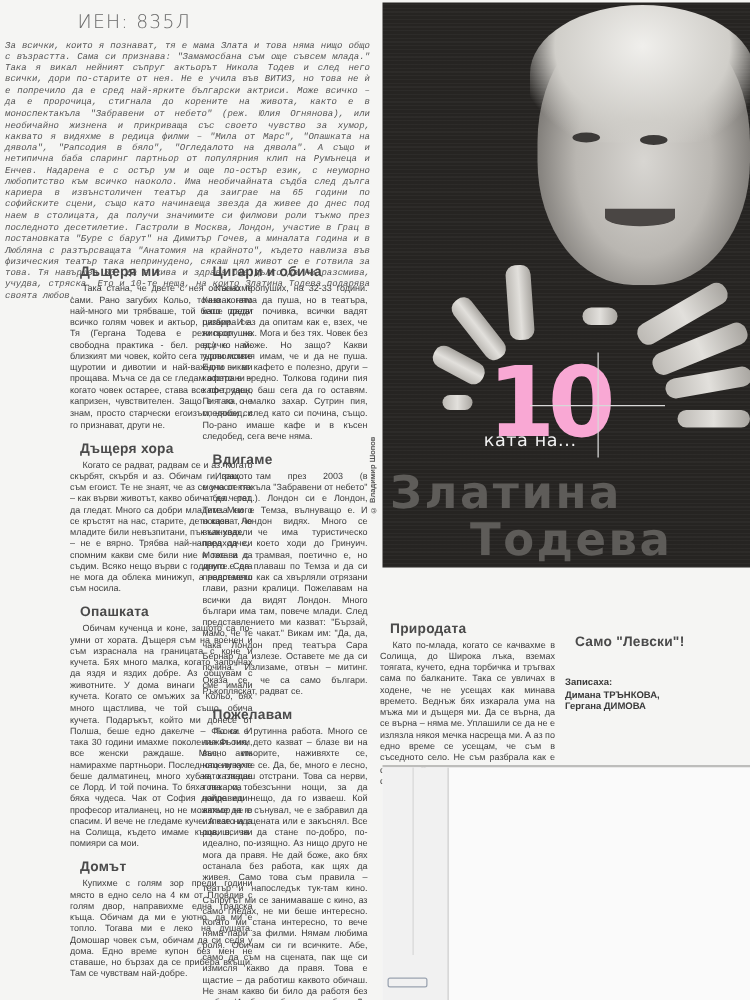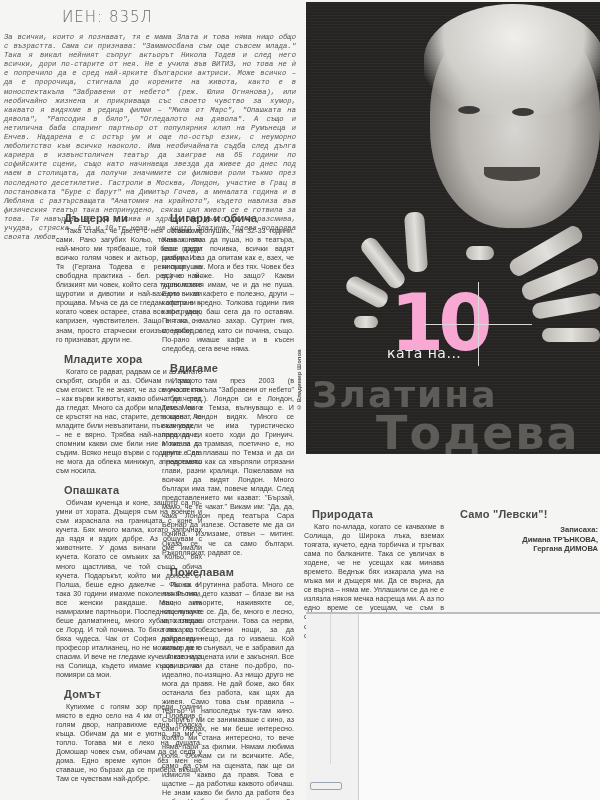--- a/index.html
+++ b/index.html
@@ -60,27 +60,27 @@
   .crosshair-v { position: absolute; left: 172px; top: 280px; width: 1px; height: 84px; background: #d8d8d8; }
   .katana {
     position: absolute; left: 81px; top: 343px;
     font-family: "DejaVu Sans", sans-serif; font-size: 14px; color: #f2f2f2; letter-spacing: 0.5px;
   }
   .name1, .name2 {
     position: absolute; font-family: "DejaVu Sans", sans-serif; font-weight: bold;
     color: #5e5c59; letter-spacing: 2px;
   }
   .name1 { left: 6px; top: 368px; font-size: 36px; line-height: 50px; }
-  .name2 { left: 70px; top: 408px; font-size: 46px; line-height: 46px; }
+  .name2 { left: 70px; top: 408px; font-size: 36px; line-height: 46px; }
   .photo-credit {
     position: absolute; left: 296px; top: 300px; width: 9px; height: 110px;
     writing-mode: vertical-rl; transform: rotate(180deg);
     font-size: 6px; color: #555; font-weight: bold;
   }
-  .byline { text-align: right; font-weight: bold; font-size: 7.6px; line-height: 9.5px; margin-top: 4px; color: #3a3a3a; }
+  .byline { font-weight: bold; font-size: 7.6px; line-height: 9.5px; margin-top: 20px; color: #3a3a3a; }
   .rule { position: absolute; left: 306px; top: 612px; width: 294px; height: 2px; background: #bdbdbb; }
   .bottom-ghost {
     position: absolute; left: 306px; top: 614px; width: 294px; height: 186px; background: #fafafa;
   }
   .ghost-shape {
     position: absolute; left: 0; top: 0; width: 52px; height: 186px;
     border-right: 1px solid #cfcfcf; background: #f1f1f1;
   }
   .ghost-line { position: absolute; left: 24px; top: 0; width: 1px; height: 150px; background: #d8d8d8; }
   .ghost-tab { position: absolute; left: 4px; top: 168px; width: 30px; height: 6px; border: 1px solid #9aa3b0; border-radius: 2px; }
@@ -119,40 +119,40 @@
     <div class="katana">ката на...</div>
     <div class="name1">Златина</div>
     <div class="name2">Тодева</div>
   </div>
 
   <div class="photo-credit">© Владимир Шопов</div>
 
   <div class="col col1">
     <h3>Дъщеря ми</h3>
     <p>Така стана, че двете с нея останахме сами. Рано загубих Кольо, точно когато най-много ми трябваше, той беше преди всичко голям човек и актьор, разбира се. Тя (Гергана Тодева е режисьор на свободна практика - бел. ред.) е най-близкият ми човек, който сега търпи моите щуротии и дивотии и най-важното – ми прощава. Мъча се да се гледам отстрани – когато човек остарее, става все по-труден, капризен, чувствителен. Защо е така, не знам, просто старчески егоизъм, някои си го признават, други не.</p>
-    <h3>Младите хора</h3>
+    <h3>Дъщеря хора</h3>
     <p>Когато се радват, радвам се и аз. Когато скърбят, скърбя и аз. Обичам ги, защото съм егоист. Те не знаят, че аз се уча от тях – как върви животът, какво обичат да четат, да гледат. Много са добри младите. Много се кръстят на нас, старите, дето казват, че младите били невъзпитани, пък как ходели – не е вярно. Трябва най-напред да си спомним какви сме били ние и тогава да съдим. Всяко нещо върви с годините. Сега не мога да облека минижуп, а навремето съм носила.</p>
     <h3>Опашката</h3>
     <p>Обичам кученца и коне, защото са по-умни от хората. Дъщеря съм на военен и съм израснала на границата с коне и кучета. Бях много малка, когато започнах да яздя и яздих добре. Аз общувам с животните. У дома винаги сме имали кучета. Когато се омъжих за Кольо, бях много щастлива, че той също обича кучета. Подаръкът, който ми донесе от Полша, беше едно дакелче – Фьона. И така 30 години имахме поколения Фьонки, все женски раждаше. Мъчно им намирахме партньори. Последното ни куче беше далматинец, много хубав, казваше се Лорд. И той почина. То бяха лекари, то бяха чудеса. Чак от София дойде един професор италианец, но не можахме да го спасим. И вече не гледаме куче. А като ида на Солища, където имаме къща, всички помияри са мои.</p>
     <h3>Домът</h3>
     <p>Купихме с голям зор преди години място в едно село на 4 км от Пловдив с голям двор, направихме една градска къща. Обичам да ми е уютно, да ми е топло. Тогава ми е леко на душата. Домошар човек съм, обичам да си седя у дома. Едно време купон без мен не ставаше, но бързах да се прибера вкъщи. Там се чувствам най-добре.</p>
   </div>
 
   <div class="col col2">
     <h3>Цигари и обича</h3>
     <p>Късно пропуших, на 32-33 години. Казвах няма да пуша, но в театъра, като дадат почивка, всички вадят цигари. И аз да опитам как е, взех, че ги пропуших. Мога и без тях. Човек без всичко може. Но защо? Какви удоволствия имам, че и да не пуша. Едни викат кафето е полезно, други – кафето е вредно. Толкова години пия кафе, защо баш сега да го оставям. Пия го с малко захар. Сутрин пия, следобед, след като си почина, също. По-рано имаше кафе и в късен следобед, сега вече няма.</p>
     <h3>Вдигаме</h3>
     <p>Играх там през 2003 (в моноспектакъла "Забравени от небето" - бел. ред.). Лондон си е Лондон, Темза си е Темза, вълнуващо е. И нощен Лондон видях. Много се вълнувах, че има туристическо параходче, което ходи до Гринуич. Може и с трамвая, поетично е, но друго е да плаваш по Темза и да си представяш как са хвърляли отрязани глави, разни кралици. Пожелавам на всички да видят Лондон. Много българи има там, повече млади. След представлението ми казват: "Бързай, мамо, че те чакат." Викам им: "Да, да, чака Лондон пред театъра Сара Бернар да излезе. Оставете ме да си почина." Излизаме, отвън – митинг. Оказа се, че са само българи. Ръкопляскат, радват се.</p>
     <h3>Пожелавам</h3>
     <p>То си е рутинна работа. Много се лъжат тия, дето казват – блазе ви на вас, актьорите, наживяхте се, нацелувахте се. Да, бе, много е лесно, като гледаш отстрани. Това са нерви, това са безсънни нощи, за да направиш нещо, да го изваеш. Кой актьор не е сънувал, че е забравил да излезе на сцената или е закъснял. Все ровиш, за да стане по-добро, по-идеално, по-изящно. Аз нищо друго не мога да правя. Не дай боже, ако бях останала без работа, как щях да живея. Само това съм правила – театър и напоследък тук-там кино. Съпругът ми се занимаваше с кино, аз само гледах, не ми беше интересно. Когато ми стана интересно, то вече няма пари за филми. Нямам любима роля. Обичам си ги всичките. Абе, само да съм на сцената, пак ще си измисля какво да правя. Това е щастие – да работиш каквото обичаш. Не знам какво би било да работя без любов. Изобщо работа не е работа. Да правиш всичко за пари, и то не е работа.</p>
 
   </div>
 
   <div class="col col3">
-    <h3 style="margin-top:46px;">Природата</h3>
+    <h3 style="margin-top:35px;">Природата</h3>
     <p>Като по-млада, когато се качвахме в Солища, до Широка лъка, вземах тоягата, кучето, една торбичка и тръгвах сама по балканите. Така се увличах в ходене, че не усещах как минава времето. Веднъж бях изкарала ума на мъжа ми и дъщеря ми. Да се върна, да се върна – няма ме. Уплашили се да не е излязла някоя мечка насреща ми. А аз по едно време се усещам, че съм в съседното село. Не съм разбрала как е станало. Вървяла съм, качвала съм се, слизала съм, брала съм гъби.</p>
   </div>
 
   <div class="col col4">
     <h3 style="margin-top:46px;">Само "Левски"!</h3>
     <div class="byline">
       <div>Записаха:</div>
       <div>Димана ТРЪНКОВА,</div>
       <div>Гергана ДИМОВА</div>
     </div>

